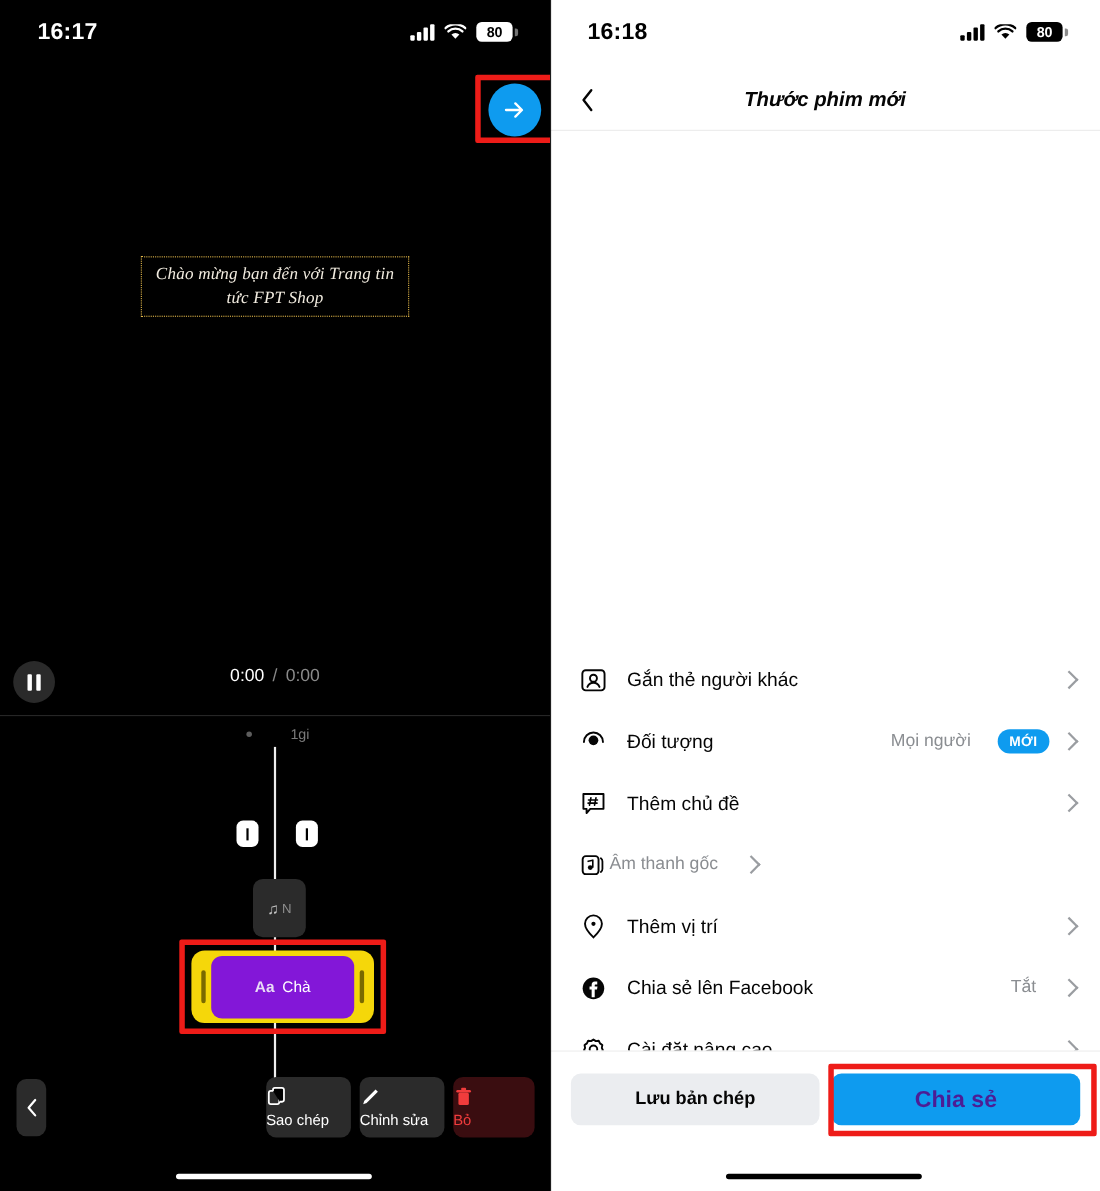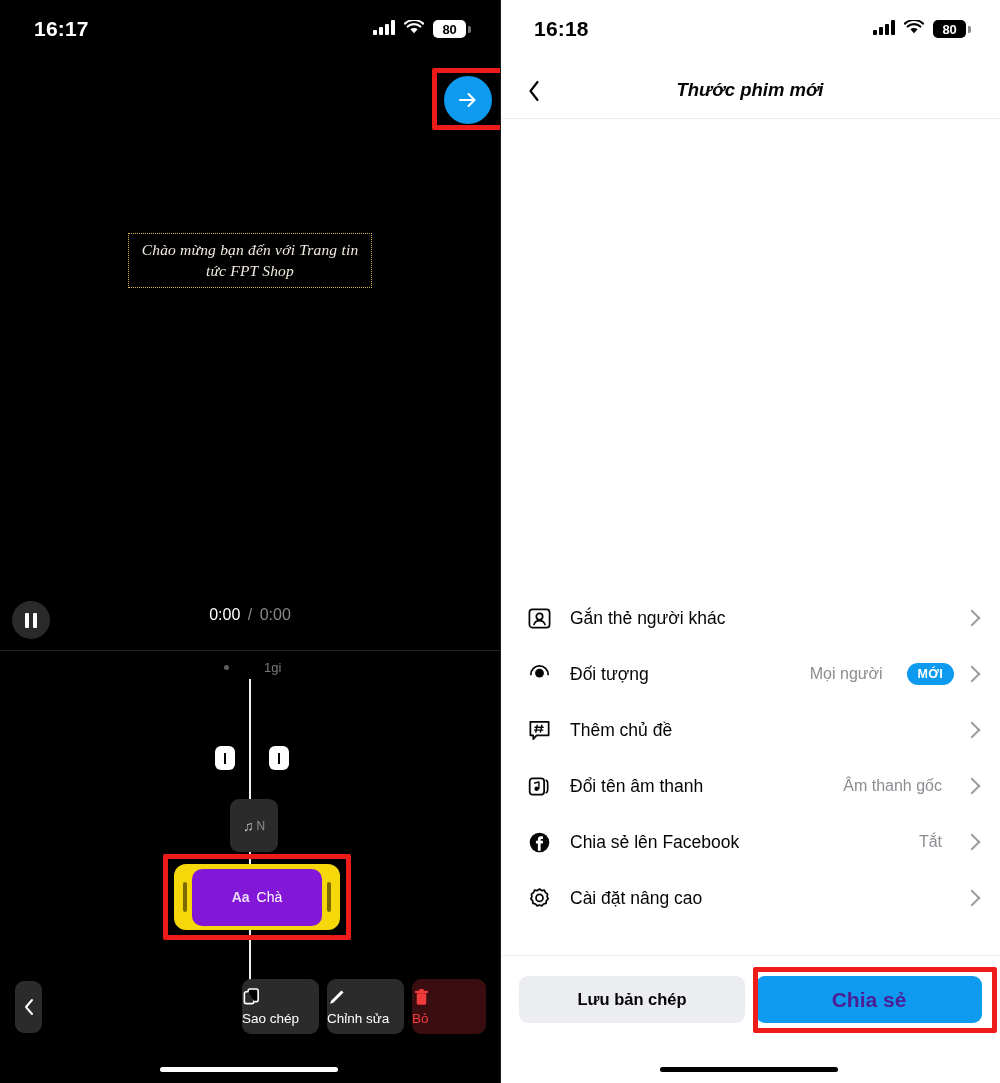--- a/index.html
+++ b/index.html
@@ -27,21 +27,21 @@
   }
 
   
   .statusbar {
     position: absolute; top: 0; left: 0; width: 100%; height: 58px;
     display: flex; align-items: center; justify-content: space-between;
     padding: 0 34px;
     gap: 32px;
   }
   .sb-time { font-size: 21px; font-weight: bold; letter-spacing: .2px; }
-  .sb-right { display: flex; gap: 9px; }
+  .sb-right { display: flex; align-items: center; gap: 9px; }
   .panel-left .statusbar { color: #fff; }
   .panel-right .statusbar { color: #000; }
 
   .sig { display: flex; align-items: flex-end; gap: 2.5px; height: 15px; }
   .sig i { display: block; width: 3.6px; background: currentColor; border-radius: 1px; }
   .sig i:nth-child(1) { height: 5px; }
   .sig i:nth-child(2) { height: 8px; }
   .sig i:nth-child(3) { height: 11.5px; }
   .sig i:nth-child(4) { height: 15px; }
 
@@ -419,25 +419,34 @@
 
       <div class="row">
         <span class="row-ico">
           <svg width="25" height="25" viewBox="0 0 26 26">
             <rect x="2.8" y="4.5" width="15" height="17" rx="3" stroke="#050505" stroke-width="1.8" fill="none"></rect>
             <path d="M20 6.5 A3.5 3.5 0 0 1 21.5 9.5 V16.5 A3.5 3.5 0 0 1 20 19.5" stroke="#050505" stroke-width="1.7" fill="none" stroke-linecap="round"></path>
             <path d="M12.4 8.3 V15 M12.4 8.3 L8 9.4" stroke="#050505" stroke-width="1.5" fill="none" stroke-linecap="round"></path>
             <circle cx="10" cy="15.3" r="2.3" fill="#050505"></circle>
           </svg>
         </span>
-        <span class="row-label">Đổi tên âm thanh</span>
         <span class="row-value">Âm thanh gốc</span>
         <span class="chev"></span>
       </div>
 
+      <div class="row">
+        <span class="row-ico">
+          <svg width="25" height="25" viewBox="0 0 26 26">
+            <path d="M13 23 C13 23 21 15.5 21 10.2 A8 8 0 0 0 5 10.2 C5 15.5 13 23 13 23 Z" stroke="#050505" stroke-width="1.8" fill="none"></path>
+            <circle cx="13" cy="10.2" r="2" fill="#050505"></circle>
+          </svg>
+        </span>
+        <span class="row-label">Thêm vị trí</span>
+        <span class="chev"></span>
+      </div>
 
       <div class="row">
         <span class="row-ico">
           <svg width="25" height="25" viewBox="0 0 26 26">
             <circle cx="13" cy="13" r="10.2" fill="#050505"></circle>
             <path d="M14.8 9.4 H16.6 V6.6 H14.3 C12.3 6.6 11.3 7.9 11.3 9.9 V11.3 H9.3 V14.1 H11.3 V21.5 H14.2 V14.1 H16.4 L16.8 11.3 H14.2 V10.2 C14.2 9.6 14.4 9.4 14.8 9.4 Z" fill="#ffffff"></path>
           </svg>
         </span>
         <span class="row-label">Chia sẻ lên Facebook</span>
         <span class="row-value">Tắt</span>

